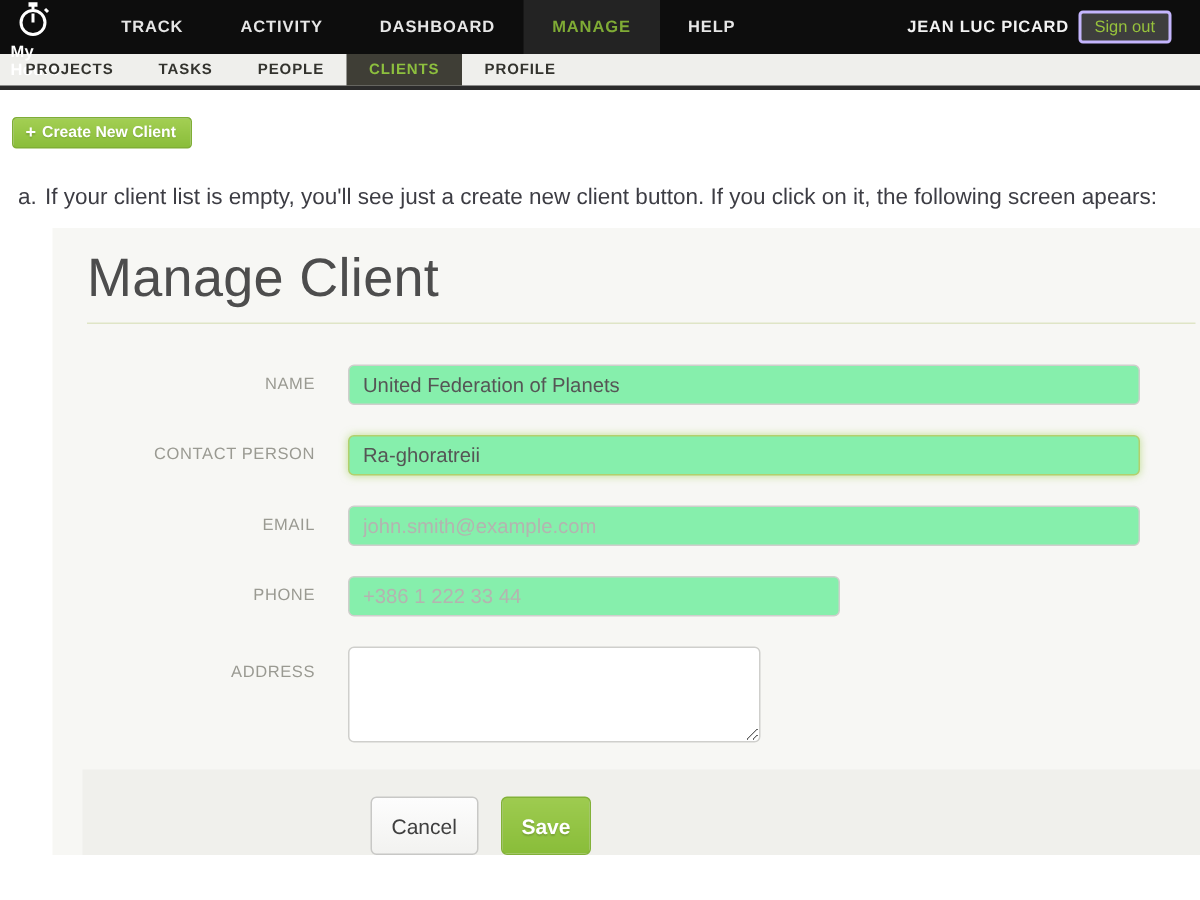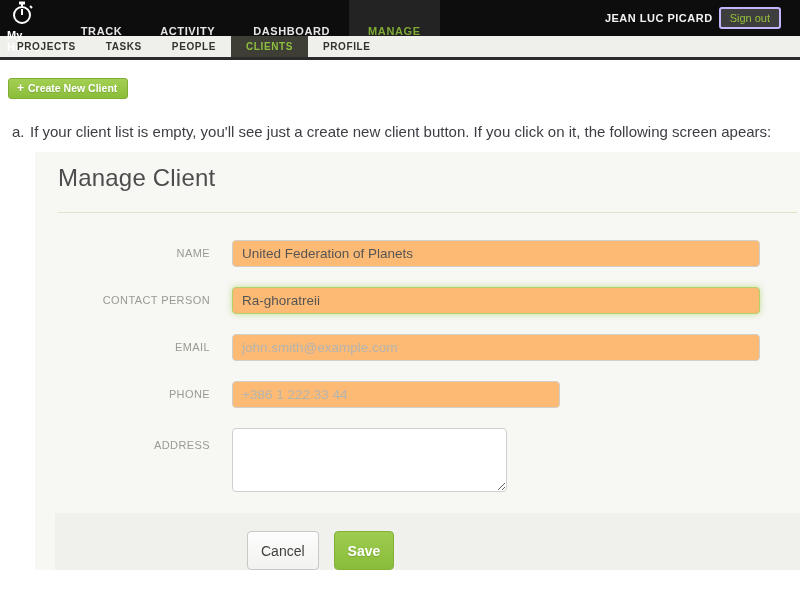--- a/index.html
+++ b/index.html
@@ -32,21 +32,21 @@
     line-height: 1.05;
     letter-spacing: 0.2px;
   }
   .topnav-items { display: flex; align-items: stretch; margin-left: 12px; }
   .topnav-item {
     color: #e6e6e6;
     font-size: 11px;
     font-weight: bold;
     letter-spacing: 0.6px;
     line-height: 36px;
-    padding: 13px 19px;
+    padding: 0 19px;
     cursor: pointer;
     white-space: nowrap;
   }
   .topnav-item.active {
     background: #232323;
     color: #7fab35;
   }
   .topnav-right {
     margin-left: auto;
     display: flex;
@@ -130,25 +130,25 @@
   .panel {
     margin: 9px 0 0 35px;
     width: 765px;
     height: 418px;
     background: #f7f7f4;
     padding-top: 12px;
     position: relative;
   }
   .panel-title {
     margin: 0 3px 0 23px;
-    font-size: 24px;
+    font-size: 36px;
     font-weight: 400;
     color: #4d4d4d;
     letter-spacing: 0.2px;
-    padding-bottom: 20px;
+    padding-bottom: 9px;
     border-bottom: 1px solid #dfe5c6;
   }
   .form-area { margin-top: 27px; }
   .form-row {
     display: flex;
     margin-bottom: 20px;
   }
   .form-label {
     flex: 0 0 175px;
     text-align: right;
@@ -156,21 +156,21 @@
     letter-spacing: 0.4px;
     color: #9a9a92;
     line-height: 27px;
   }
   .form-row.textarea-row .form-label { line-height: 1; padding-top: 12px; }
   .form-control-wrap { margin-left: 22px; }
   .text-input {
     height: 27px;
     border: 1px solid #cfcfcc;
     border-radius: 4px;
-    background: #fdba74;
+    background: #86efac;
     padding: 0 9px;
     font-size: 13.5px;
     color: #555;
     font-family: inherit;
     outline: none;
   }
   .text-input::placeholder, .text-area::placeholder { color: #b4b4b0; }
   .input-wide { width: 528px; }
   .input-narrow { width: 328px; }
   .text-input.focused {
@@ -244,20 +244,21 @@
     <span class="logo-text">
       <span>My</span><br>
       <span>Hours</span>
     </span>
   </div>
   <div class="topnav-items">
     <span class="topnav-item">TRACK</span>
     <span class="topnav-item">ACTIVITY</span>
     <span class="topnav-item">DASHBOARD</span>
     <span class="topnav-item active">MANAGE</span>
+    <span class="topnav-item">HELP</span>
   </div>
   <div class="topnav-right">
     <span class="user-name">JEAN LUC PICARD</span>
     <button class="signout-btn">Sign out</button>
   </div>
 </div>
 
 <div class="subnav">
   <span class="subnav-item">PROJECTS</span>
   <span class="subnav-item">TASKS</span>

